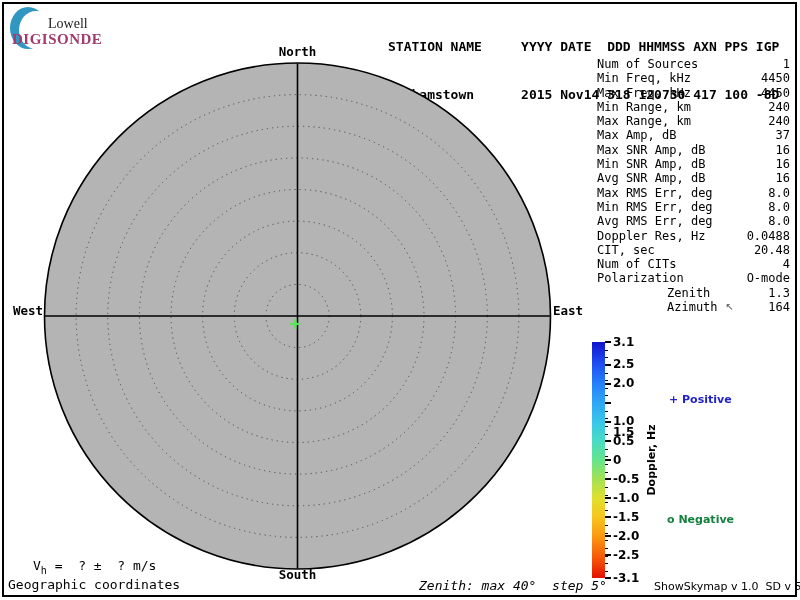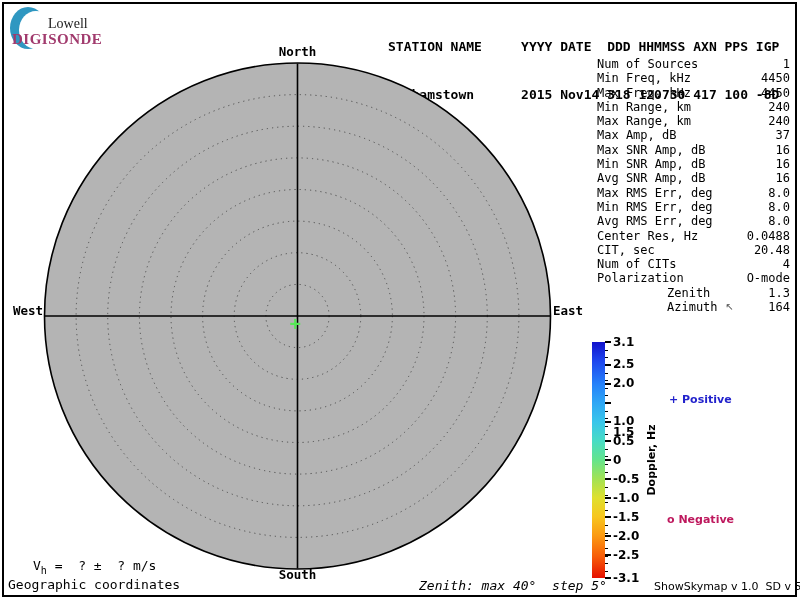--- a/index.html
+++ b/index.html
@@ -107,21 +107,21 @@
       <div class="prow"><span class="plabel">Max Freq, kHz</span><span class="pvalue">4450</span></div>
       <div class="prow"><span class="plabel">Min Range, km</span><span class="pvalue">240</span></div>
       <div class="prow"><span class="plabel">Max Range, km</span><span class="pvalue">240</span></div>
       <div class="prow"><span class="plabel">Max Amp, dB</span><span class="pvalue">37</span></div>
       <div class="prow"><span class="plabel">Max SNR Amp, dB</span><span class="pvalue">16</span></div>
       <div class="prow"><span class="plabel">Min SNR Amp, dB</span><span class="pvalue">16</span></div>
       <div class="prow"><span class="plabel">Avg SNR Amp, dB</span><span class="pvalue">16</span></div>
       <div class="prow"><span class="plabel">Max RMS Err, deg</span><span class="pvalue">8.0</span></div>
       <div class="prow"><span class="plabel">Min RMS Err, deg</span><span class="pvalue">8.0</span></div>
       <div class="prow"><span class="plabel">Avg RMS Err, deg</span><span class="pvalue">8.0</span></div>
-      <div class="prow"><span class="plabel">Center Res, Hz</span><span class="pvalue">0.0488</span></div>
+      <div class="prow"><span class="plabel">Doppler Res, Hz</span><span class="pvalue">0.0488</span></div>
       <div class="prow"><span class="plabel">CIT, sec</span><span class="pvalue">20.48</span></div>
       <div class="prow"><span class="plabel">Num of CITs</span><span class="pvalue">4</span></div>
       <div class="prow"><span class="plabel">Polarization</span><span class="pvalue">O-mode</span></div>
       <div class="prow indent"><span class="plabel">Zenith</span><span class="pvalue">1.3</span></div>
       <div class="prow indent"><span class="plabel">Azimuth</span><span class="cursor">↖</span><span class="pvalue">164</span></div>
     </div>
 
   <div class="cb-bar" style="background: linear-gradient(rgb(18, 18, 204) 0%, rgb(30, 70, 238) 8%, rgb(37, 130, 250) 18%, rgb(47, 168, 245) 26%, rgb(56, 198, 234) 34%, rgb(72, 220, 196) 42%, rgb(100, 228, 140) 50%, rgb(162, 226, 84) 58%, rgb(223, 224, 46) 66%, rgb(247, 198, 30) 74%, rgb(251, 154, 18) 82%, rgb(247, 92, 8) 91%, rgb(230, 16, 0) 100%);"></div>
   <div class="cb-minorticks"></div>
   <div id="cb-ticks">
@@ -148,19 +148,19 @@
       <div class="cb-tick" style="top: 535.1px;"></div>
       <div class="cb-ticklabel" style="top: 528.6px;">-2.0</div>
       <div class="cb-tick" style="top: 554.2px;"></div>
       <div class="cb-ticklabel" style="top: 547.7px;">-2.5</div>
       <div class="cb-tick" style="top: 577px;"></div>
       <div class="cb-ticklabel" style="top: 570.5px;">-3.1</div>
     </div>
   <div class="cb-title">Doppler, Hz</div>
 
   <div class="legend-item legend-positive" style="color: rgb(34, 34, 204);"><span>+</span> <span>Positive</span></div>
-  <div class="legend-item legend-negative" style="color: #be185d;"><span>o</span> <span>Negative</span></div>
+  <div class="legend-item legend-negative" style="color: #15803d;"><span>o</span> <span>Negative</span></div>
 
   <div class="vel vh"><span>V</span><sub>h</sub><span> =  ? ±  ? m/s</span></div>
   <div class="coords">Geographic coordinates</div>
   <div class="zenith-note">Zenith: max 40°  step 5°</div>
   <div class="credits">ShowSkymap v 1.0  SD v 5.1</div>
 </div>
 
 </body></html>

